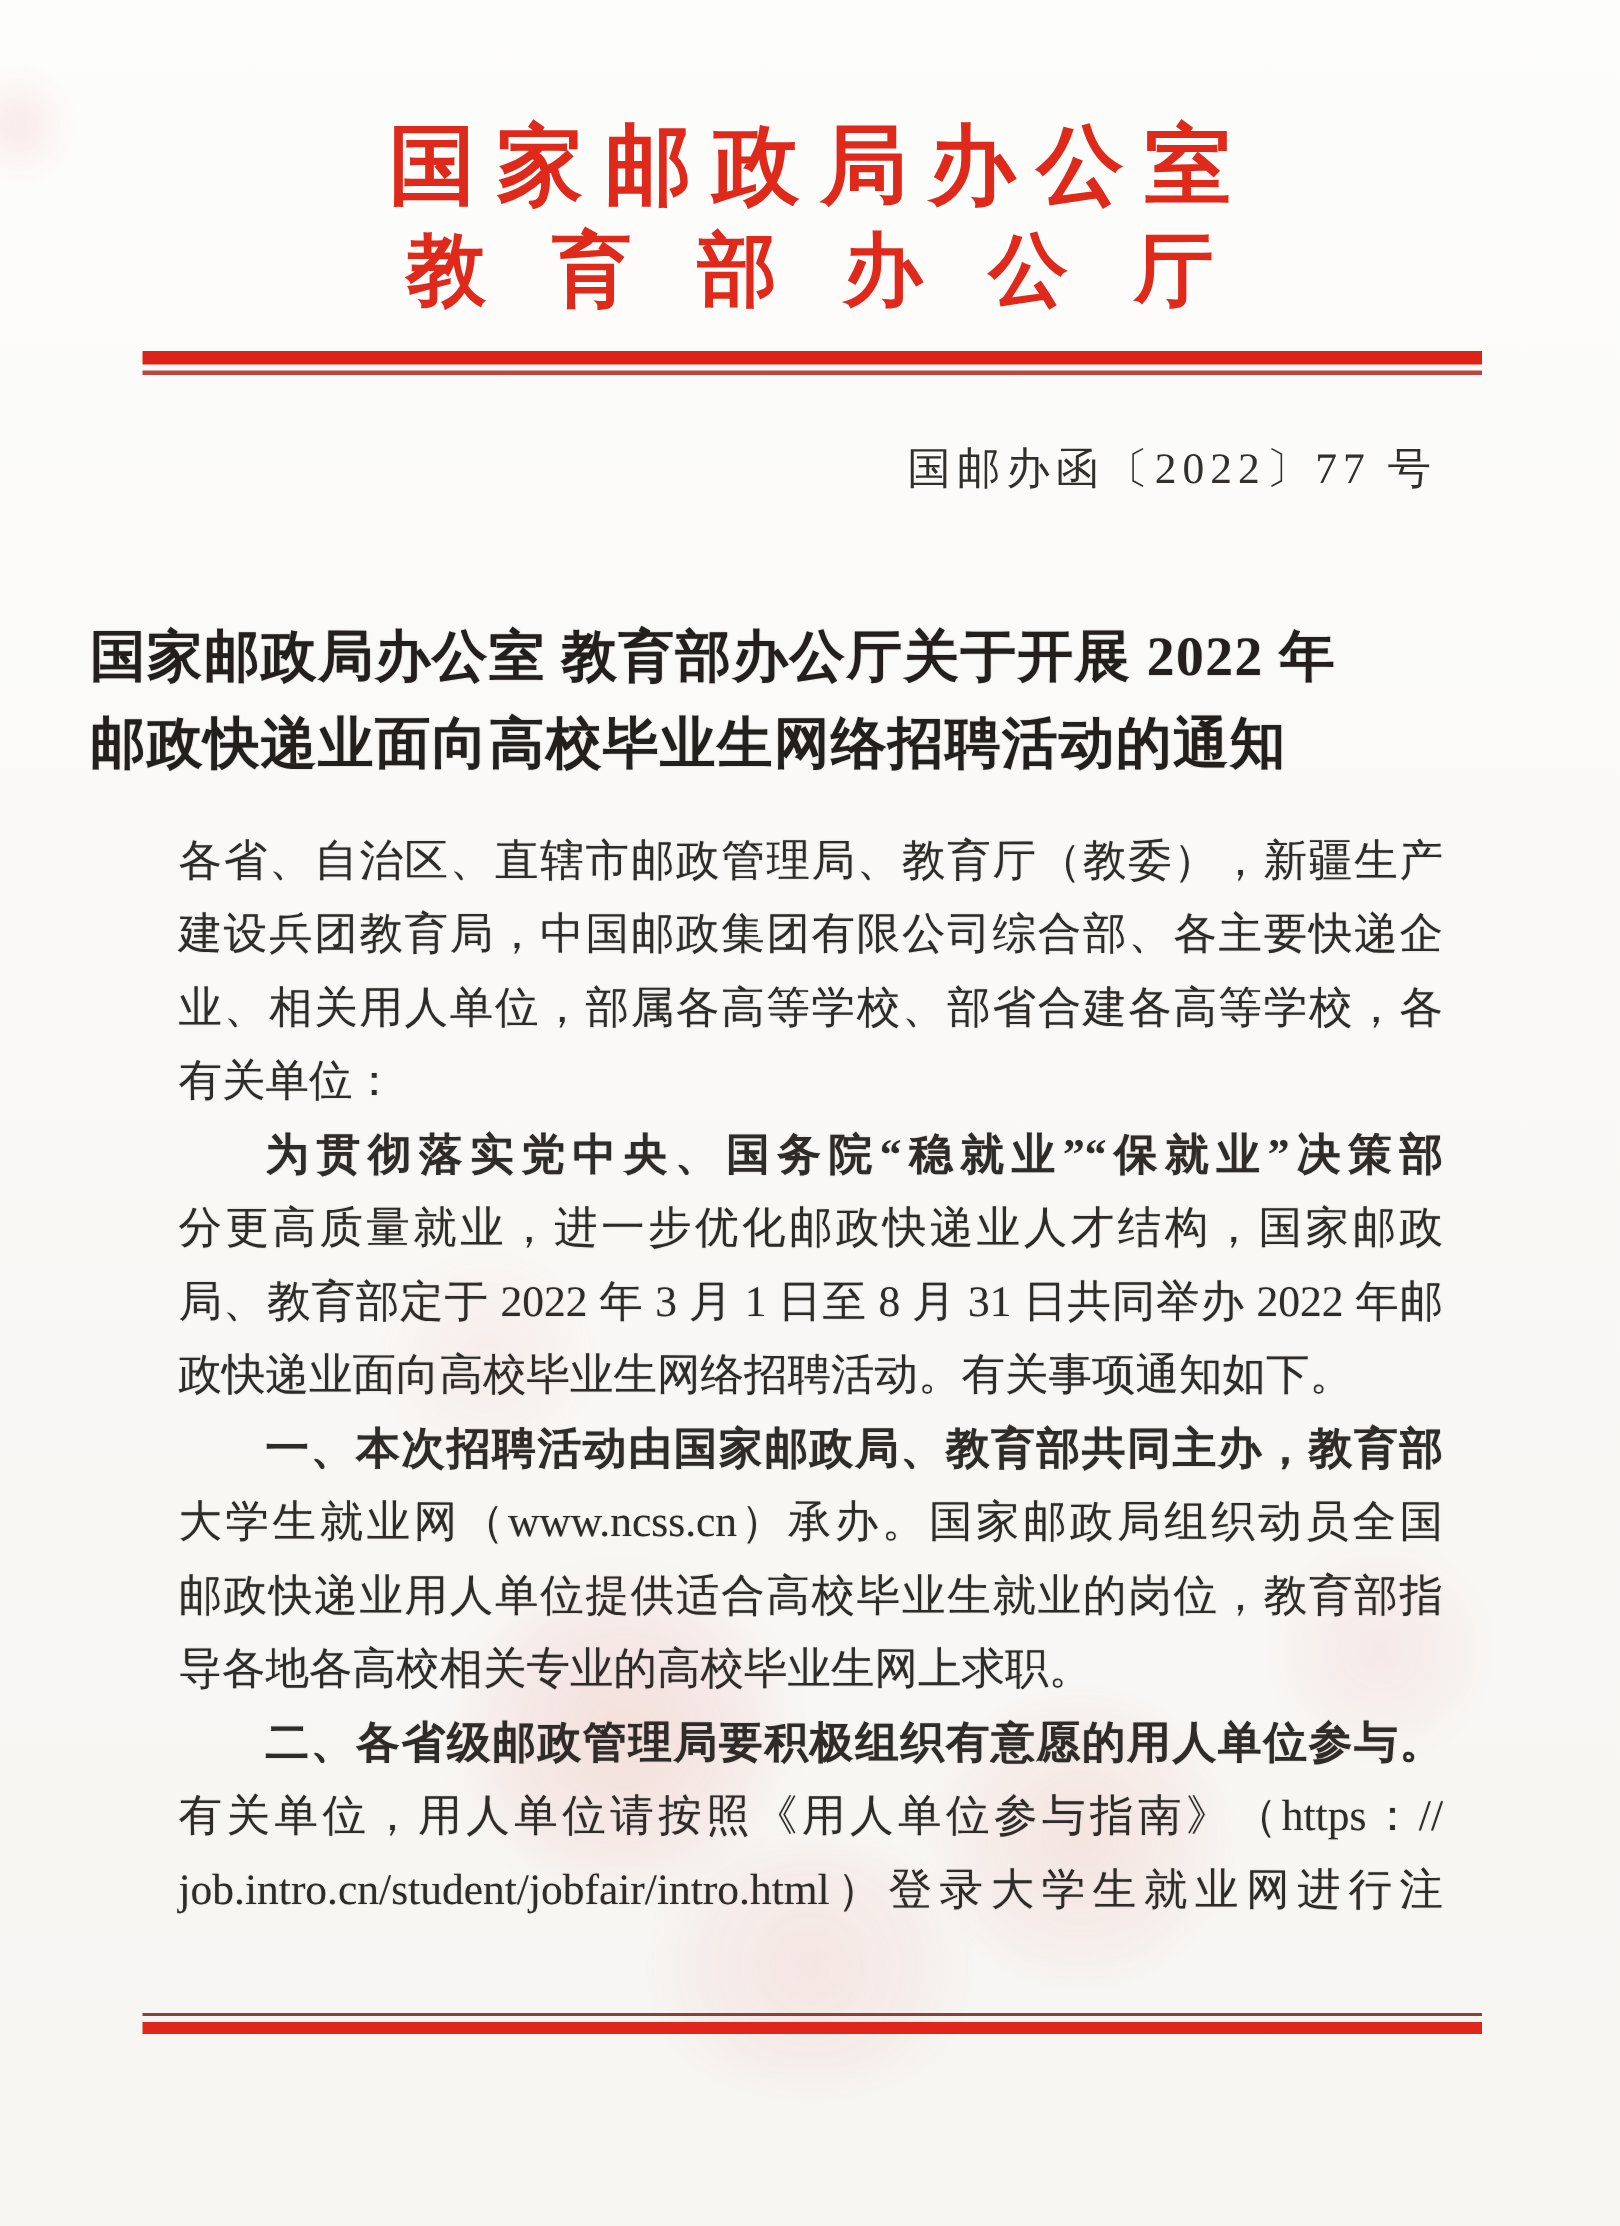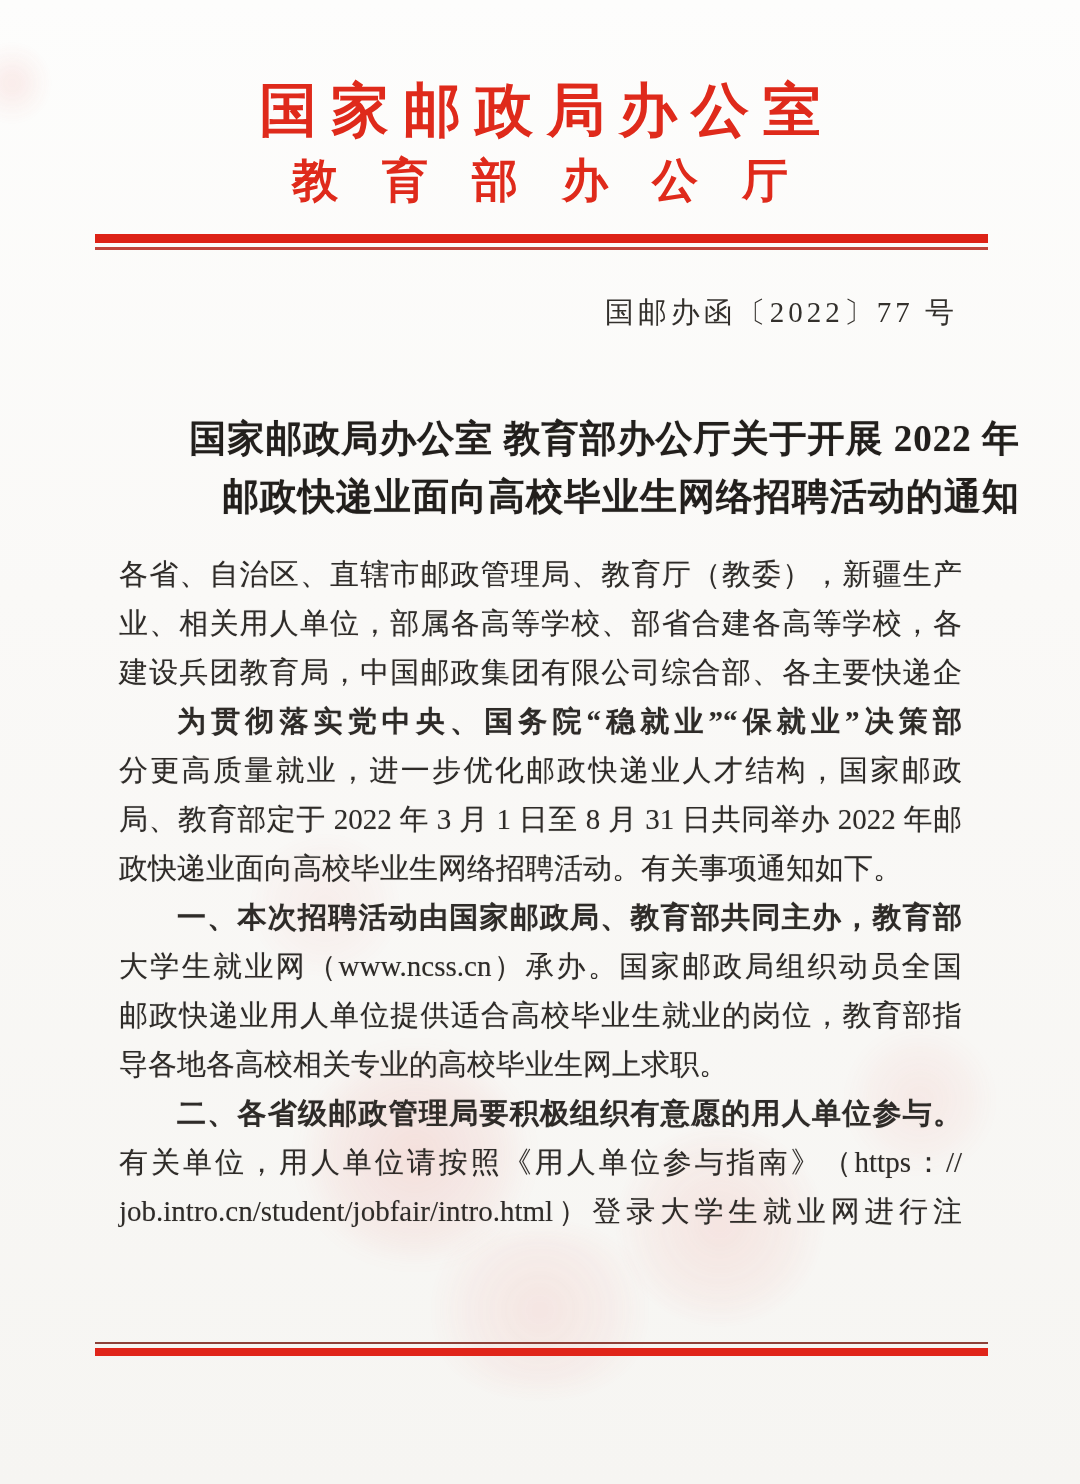--- a/index.html
+++ b/index.html
@@ -13,32 +13,32 @@
   body{
     width:1080px;height:1484px;position:relative;overflow:hidden;
     background:linear-gradient(180deg,#fdfdfc 0%,#faf9f7 40%,#f6f5f2 100%);
     font-family:"Liberation Serif","DejaVu Serif",serif;
   }
   .page{position:absolute;inset:0;padding-left:32px;}
   
   .mast{position:absolute;left:0;width:100%;text-align:center;color:var(--red);
         font-weight:700;white-space:nowrap;}
   .mast1{top:78px;font-size:58px;line-height:66px;letter-spacing:14px;text-indent:14px;}
-  .mast2{top:148px;font-size:46px;line-height:66px;letter-spacing:44px;text-indent:44px;}
+  .mast2{top:148px;font-size:53px;line-height:66px;letter-spacing:44px;text-indent:44px;}
   
   .rule{position:absolute;left:95px;width:893px;}
   .rule-thick-top{top:234px;height:9px;background:var(--rule-red);}
   .rule-thin-top{top:247px;height:3px;background:#c0453c;}
   .rule-thin-bottom{top:1342px;height:2px;background:var(--rule-dark);}
   .rule-thick-bottom{top:1348px;height:8px;background:#e0251a;}
   
   .docnum{position:absolute;top:293px;right:122px;font-size:29px;color:#33302c;
           letter-spacing:4px;white-space:nowrap;margin-left:45px;}
   
-  .title{position:absolute;top:410px;left:60px;width:960px;text-align:right;
+  .title{position:absolute;top:410px;left:60px;width:960px;text-align:left;
          color:var(--ink-dark);font-weight:700;font-size:37px;line-height:58px;
          letter-spacing:1px;text-shadow:0 0 1px rgba(20,18,16,.35);}
   
   .body-block{position:absolute;top:550px;left:119px;width:843px;color:var(--ink);
               font-size:29px;text-shadow:0 0 1px rgba(46,43,40,.3);}
   .bline{line-height:49px;text-align:justify;text-align-last:justify;}
   .bline.end{text-align-last:left;}
   .bline.indent{text-indent:58px;font-weight:bold;}
   
   .smudge{position:absolute;border-radius:50%;filter:blur(9px);pointer-events:none;
@@ -71,22 +71,23 @@
   </div>
 
   <div class="smudge sm6"></div>
   <div class="smudge sm1"></div>
   <div class="smudge sm2"></div>
   <div class="smudge sm3"></div>
   <div class="smudge sm4"></div>
 
   <div class="body-block">
       <div class="bline">各省、自治区、直辖市邮政管理局、教育厅（教委），新疆生产</div>
+      <div class="bline">建设兵团教育局，中国邮政集团有限公司综合部、各主要快递企</div>
       <div class="bline">业、相关用人单位，部属各高等学校、部省合建各高等学校，各</div>
-      <div class="bline">建设兵团教育局，中国邮政集团有限公司综合部、各主要快递企</div>
+      <div class="bline end">有关单位：</div>
       <div class="bline indent">为贯彻落实党中央、国务院“稳就业”“保就业”决策部</div>
       <div class="bline">分更高质量就业，进一步优化邮政快递业人才结构，国家邮政</div>
       <div class="bline">局、教育部定于 2022 年 3 月 1 日至 8 月 31 日共同举办 2022 年邮</div>
       <div class="bline end">政快递业面向高校毕业生网络招聘活动。有关事项通知如下。</div>
       <div class="bline indent">一、本次招聘活动由国家邮政局、教育部共同主办，教育部</div>
       <div class="bline">大学生就业网（www.ncss.cn）承办。国家邮政局组织动员全国</div>
       <div class="bline">邮政快递业用人单位提供适合高校毕业生就业的岗位，教育部指</div>
       <div class="bline end">导各地各高校相关专业的高校毕业生网上求职。</div>
       <div class="bline indent">二、各省级邮政管理局要积极组织有意愿的用人单位参与。</div>
       <div class="bline">有关单位，用人单位请按照《用人单位参与指南》（https：//</div>

